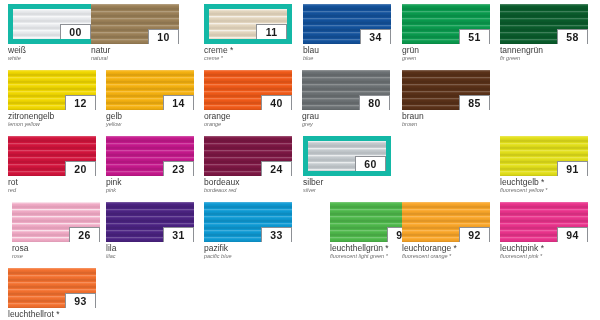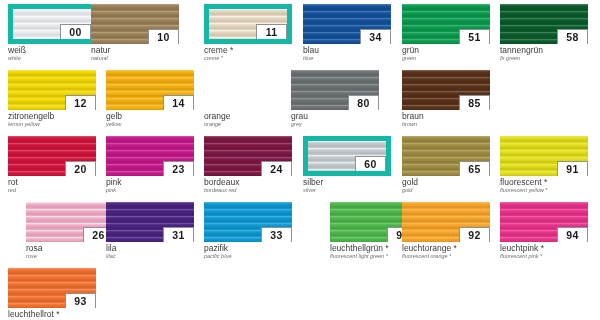--- a/index.html
+++ b/index.html
@@ -177,24 +177,29 @@
     <div class="swatch-cell" style="left: 98px; top: 66px;">
       <div class="swatch-chip">
         <div class="swatch-fill" style="background: rgb(246, 178, 16);"></div>
         <div class="corrugation"></div>
         <div class="swatch-badge">14</div>
       </div>
       <div class="swatch-name">gelb</div>
       <div class="swatch-name-en">yellow</div>
     </div>
     <div class="swatch-cell" style="left: 196px; top: 66px;">
+      <div class="swatch-chip">
+        <div class="swatch-fill" style="background: rgb(241, 90, 24);"></div>
+        <div class="corrugation"></div>
+        <div class="swatch-badge">40</div>
+      </div>
       <div class="swatch-name">orange</div>
       <div class="swatch-name-en">orange</div>
     </div>
-    <div class="swatch-cell" style="left: 283px; top: 66px;">
+    <div class="swatch-cell" style="left: 294px; top: 66px;">
       <div class="swatch-chip">
         <div class="swatch-fill" style="background: rgb(109, 114, 117);"></div>
         <div class="corrugation"></div>
         <div class="swatch-badge">80</div>
       </div>
       <div class="swatch-name">grau</div>
       <div class="swatch-name-en">grey</div>
     </div>
     <div class="swatch-cell" style="left: 394px; top: 66px;">
       <div class="swatch-chip">
@@ -234,39 +239,30 @@
     </div>
     <div class="swatch-cell" style="left: 295px; top: 132px;">
       <div class="swatch-chip outlined">
         <div class="swatch-fill" style="background: rgb(195, 201, 205);"></div>
         <div class="corrugation light"></div>
         <div class="swatch-badge">60</div>
       </div>
       <div class="swatch-name">silber</div>
       <div class="swatch-name-en">silver</div>
     </div>
-    <div class="swatch-cell" style="left: 394px; top: 132px;">
-      <div class="swatch-chip">
-        <div class="swatch-fill" style="background: rgb(160, 141, 66);"></div>
-        <div class="corrugation"></div>
-        <div class="swatch-badge">65</div>
-      </div>
-      <div class="swatch-name">gold</div>
-      <div class="swatch-name-en">gold</div>
-    </div>
     <div class="swatch-cell" style="left: 492px; top: 132px;">
       <div class="swatch-chip">
         <div class="swatch-fill" style="background: rgb(227, 224, 26);"></div>
         <div class="corrugation"></div>
         <div class="swatch-badge">91</div>
       </div>
-      <div class="swatch-name">fluorescent *</div>
+      <div class="swatch-name">leuchtgelb *</div>
       <div class="swatch-name-en">fluorescent yellow *</div>
     </div>
-    <div class="swatch-cell" style="left: 18px; top: 198px;">
+    <div class="swatch-cell" style="left: 4px; top: 198px;">
       <div class="swatch-chip">
         <div class="swatch-fill" style="background: rgb(240, 168, 196);"></div>
         <div class="corrugation light"></div>
         <div class="swatch-badge">26</div>
       </div>
       <div class="swatch-name">rosa</div>
       <div class="swatch-name-en">rose</div>
     </div>
     <div class="swatch-cell" style="left: 98px; top: 198px;">
       <div class="swatch-chip">

